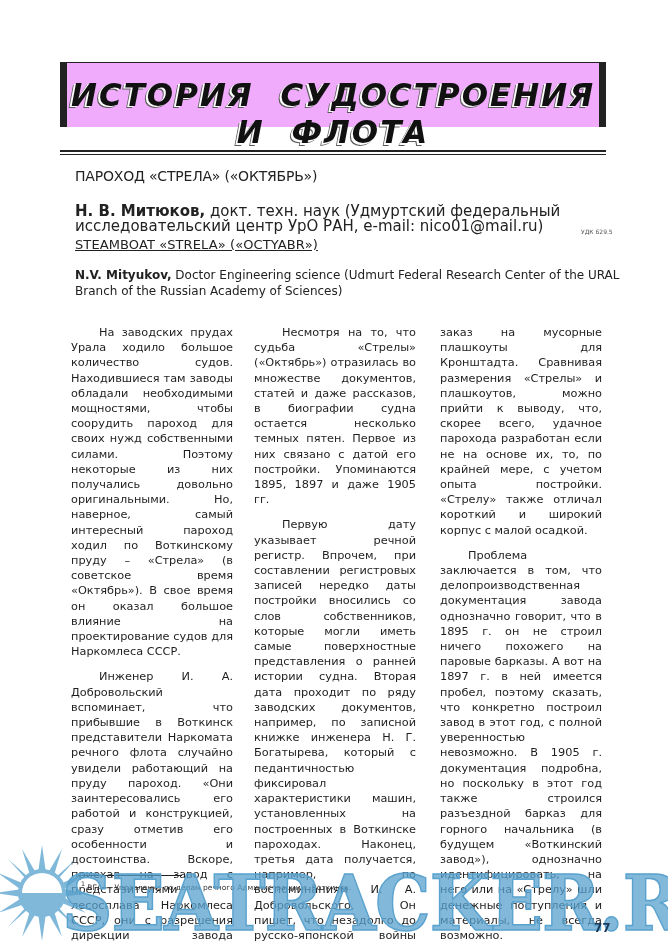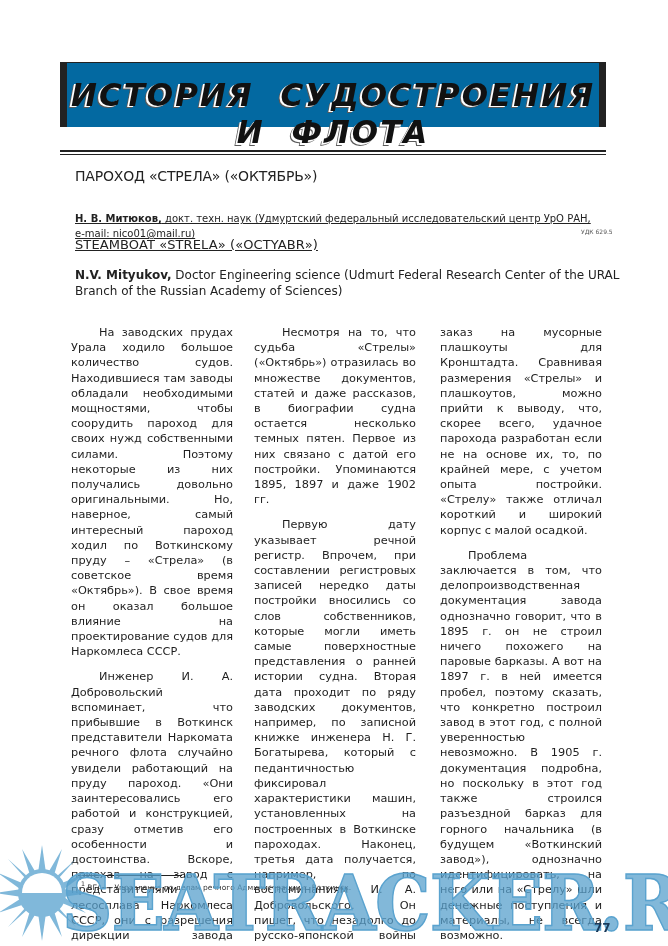--- a/index.html
+++ b/index.html
@@ -1,32 +1,32 @@
 <!DOCTYPE html>
 <html><head>
 <meta charset="utf-8">
 <style>
   html, body { margin:0; padding:0; background:#ffffff; }
   body { width:668px; height:946px; position:relative; overflow:hidden;
          font-family:"DejaVu Sans", sans-serif; color:#1a1a1a; }
 
   .banner { position:absolute; left:60px; top:62px; width:546px; height:65px;
-            background:#0369a1; box-sizing:border-box;
+            background:#f0abfc; box-sizing:border-box;
             border-left:7px solid #222; border-right:7px solid #222; border-top:1px solid #222; }
   .banner-title { position:absolute; left:0; right:0; top:14px; text-align:center;
             font-family:"DejaVu Sans", sans-serif; font-weight:bold; font-style:italic;
             font-size:31px; letter-spacing:2px; word-spacing:14px; color:#111;
             text-shadow:-2px 1px 0 #ffffff, -3px 2px 0 #5a5a5a; transform:scaleY(1.05); }
 
   .rule-double { position:absolute; left:60px; top:150px; width:546px; height:5px;
             border-top:2px solid #222; border-bottom:1px solid #222; box-sizing:border-box; }
 
   .art-title { position:absolute; left:75px; top:168px; font-size:14px; color:#222;
             font-family:"DejaVu Sans", sans-serif; letter-spacing:-0.2px;text-align:right; }
-  .author { position:absolute; left:75px; top:211px; width:520px; font-size:10px; line-height:15px; color:#222;text-decoration:underline; }
+  .author { position:absolute; left:75px; top:204px; width:520px; font-size:15px; line-height:15px; color:#222; }
   .author b { font-weight:bold; }
   .udk { position:absolute; left:581px; top:228px; font-size:6px; color:#555; }
   .art-title-en { position:absolute; left:75px; top:237px; font-size:13px; color:#222; letter-spacing:0.1px;text-decoration:underline; }
   .author-en { position:absolute; left:75px; top:267px; width:545px; font-size:12px; line-height:16px; color:#222; }
 
   .col { position:absolute; top:315px; width:182px; font-size:11.3px; line-height:15.2px;
          color:#1e1e1e; text-align:justify; }
   .col p { margin:10px; text-indent:28px; }
   .col p.cont { text-indent:0; }
   .col1 { left:61px; }
@@ -60,21 +60,21 @@
 <div class="author-en">
   <b>N.V. Mityukov,</b><span> Doctor Engineering science (Udmurt Federal Research Center of the URAL Branch of the Russian Academy of Sciences)</span>
 </div>
 
 <div class="col col1">
   <p>На заводских прудах Урала ходило большое количество судов. Находившиеся там заводы обладали необходимыми мощностями, чтобы соорудить пароход для своих нужд собственными силами. Поэтому некоторые из них получались довольно оригинальными. Но, наверное, самый интересный пароход ходил по Воткинскому пруду – «Стрела» (в советское время «Октябрь»). В свое время он оказал большое влияние на проектирование судов для Наркомлеса СССР.</p>
   <p><span>Инженер И. А. Добровольский вспоминает, что прибывшие в Воткинск представители Наркомата речного флота случайно увидели работающий на пруду пароход. «Они заинтересовались его работой и конструкцией, сразу отметив его особенности и достоинства. Вскоре, приехав на завод с представителями лесосплава Наркомлеса СССР, они с разрешения дирекции завода подробно ознакомились с этим судном, его проектными чертежами и провели его некоторые испытания, в том числе динамометрирование... В своих актах эти товарищи отметили, что баркас «Октябрь» исключительно удачное судно как малый буксировщик и толкач на лесосплаве» (ВГА, ф. 449, оп. 1, д. 30, л. 15)</span>. </p>
 </div>
 
 <div class="col col2">
-  <p>Несмотря на то, что судьба «Стрелы» («Октябрь») отразилась во множестве документов, статей и даже рассказов, в биографии судна остается несколько темных пятен. Первое из них связано с датой его постройки. Упоминаются 1895, 1897 и даже 1902 гг.</p>
+  <p>Несмотря на то, что судьба «Стрелы» («Октябрь») отразилась во множестве документов, статей и даже рассказов, в биографии судна остается несколько темных пятен. Первое из них связано с датой его постройки. Упоминаются 1895, 1897 и даже 1905 гг.</p>
   <p>Первую дату указывает речной регистр. Впрочем, при составлении регистровых записей нередко даты постройки вносились со слов собственников, которые могли иметь самые поверхностные представления о ранней истории судна. Вторая дата проходит по ряду заводских документов, например, по записной книжке инженера Н. Г. Богатырева, который с педантичностью фиксировал характеристики машин, установленных на построенных в Воткинске пароходах. Наконец, третья дата получается, например, по воспоминаниям И. А. Добровольского. Он пишет, что незадолго до русско-японской войны Воткинский завод получил выгодный заказ на постройку бортовых барказов для строившихся русских броненосцев. И позднее, по этим же чертежам уже для собственных нужд и создал «Стрелу».</p>
 
 </div>
 
 <div class="col col3">
   <p class="cont">заказ на мусорные плашкоуты для Кронштадта. Сравнивая размерения «Стрелы» и плашкоутов, можно прийти к выводу, что, скорее всего, удачное парохода разработан если не на основе их, то, по крайней мере, с учетом опыта постройки. «Стрелу» также отличал короткий и широкий корпус с малой осадкой.</p>
   <p>Проблема заключается в том, что делопроизводственная документация завода однозначно говорит, что в 1895 г. он не строил ничего похожего на паровые барказы. А вот на 1897 г. в ней имеется пробел, поэтому сказать, что конкретно построил завод в этот год, с полной уверенностью невозможно. В 1905 г. документация подробна, но поскольку в этот год также строился разъездной барказ для горного начальника (в будущем «Воткинский завод»), однозначно идентифицировать, на него или на «Стрелу» шли денежные поступления и материалы, не всегда возможно.</p>
   <p>С другой стороны, документация за 1897 и 1898 гг. эпизодически упоминает о пароходе «Стрела». К сожалению, какие-то технические характеристики судна при этом отсутствуют. Но примерно в это же время завод построил для своих нужд небольшой пароход «Рыбка». Судно мало подходило как для работы на лесосплаве, так и для использования в качестве разъездного для горного начальника. Оно продувалось всеми ветрами и защищалось от непогоды лишь легким тентом. Поэтому вполне можно предположить, что как «Рыбку» его продали новому собственнику, а вот для собственных нужд</p>
 </div>
 

